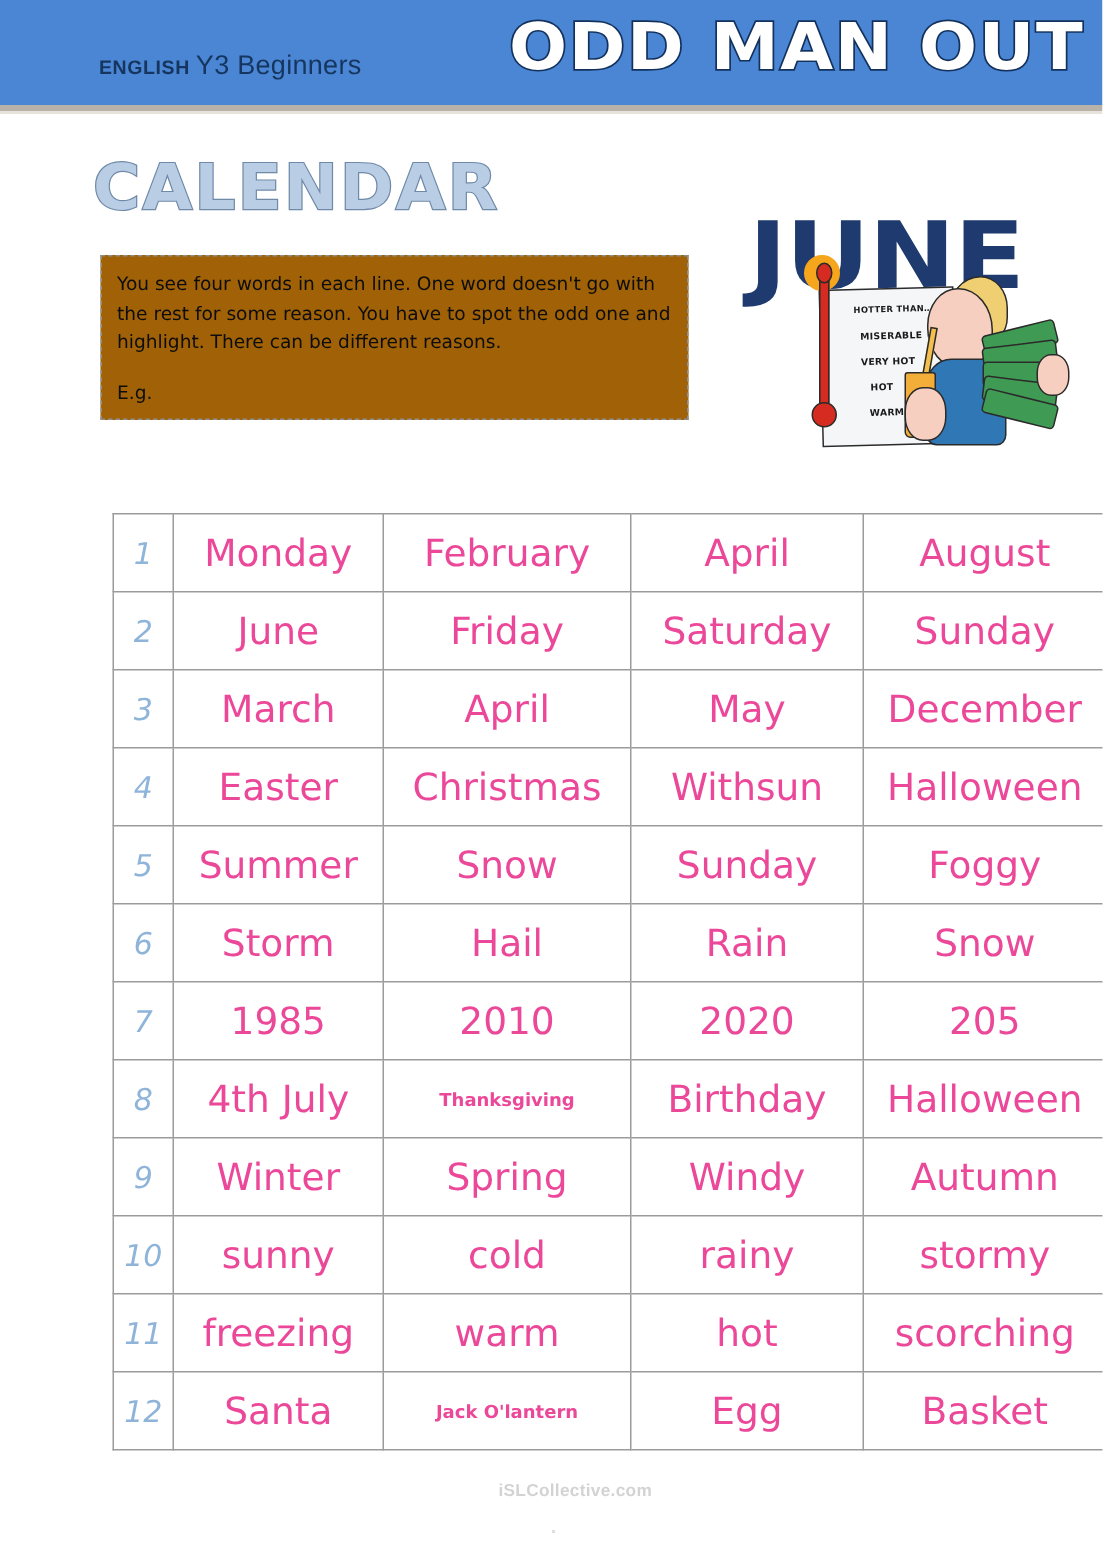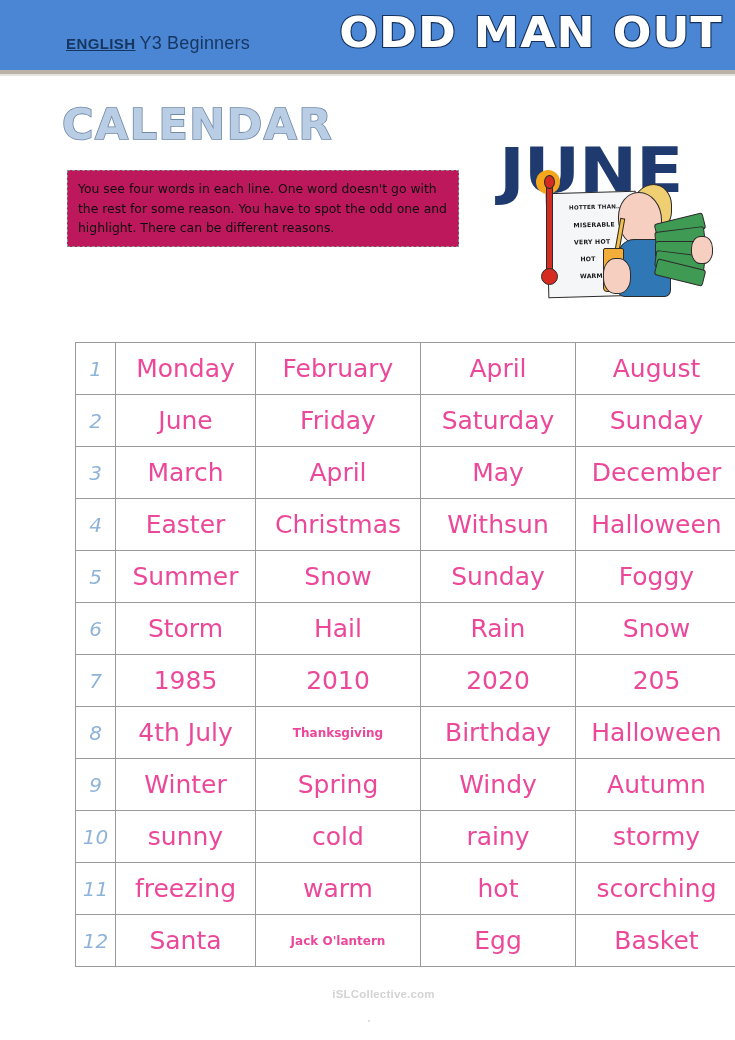--- a/index.html
+++ b/index.html
@@ -41,23 +41,22 @@
     position: absolute;
     left: 66px;
     top: 33px;
     font-size: 13.5px;
     color: #16355f;
     letter-spacing: .2px;
     white-space: nowrap;
   }
   .course-label .strong {
     font-weight: bold;
-    font-size: 15px;
+    font-size: 13px;
     letter-spacing: .4px;
-    text-decoration: underline;
   }
   .course-label .light {
     font-weight: normal;
     font-size: 18px;
   }
 
   
   .odd-man-out {
     position: absolute;
     right: 12px;
@@ -94,21 +93,21 @@
   }
 
   
   .instructions {
     position: absolute;
     left: 67px;
     top: 170px;
     width: 392px;
     box-sizing: border-box;
     border: 1.5px dashed #8d8d8d;
-    background: #be185d;
+    background: #a16207;
     padding: 8px 10px 8px 10px;
     font-family: "DejaVu Sans", sans-serif;
     font-size: 12.4px;
     line-height: 19.5px;
     color: #0d0d0d;
   }
   .instructions p { margin: 0; }
   .instructions p + p { margin-top: 14px; }
 
   
@@ -338,20 +337,21 @@
   <span class="strong">ENGLISH</span>
   <span class="light">Y3 Beginners</span>
 </div>
 
 <div class="odd-man-out">ODD MAN OUT</div>
 
 <div class="calendar-title">CALENDAR</div>
 
 <div class="instructions">
   <p>You see four words in each line. One word doesn't go with the rest for some reason. You have to spot the odd one and highlight. There can be different reasons.</p>
+  <p>E.g.</p>
 </div>
 
 <div class="june-art">
   <div class="june-word">JUNE</div>
 
   <div class="thermo-card">
     <div class="line l0">HOTTER THAN…</div>
     <div class="line l1">MISERABLE</div>
     <div class="line l2">VERY HOT</div>
     <div class="line l3">HOT</div>

